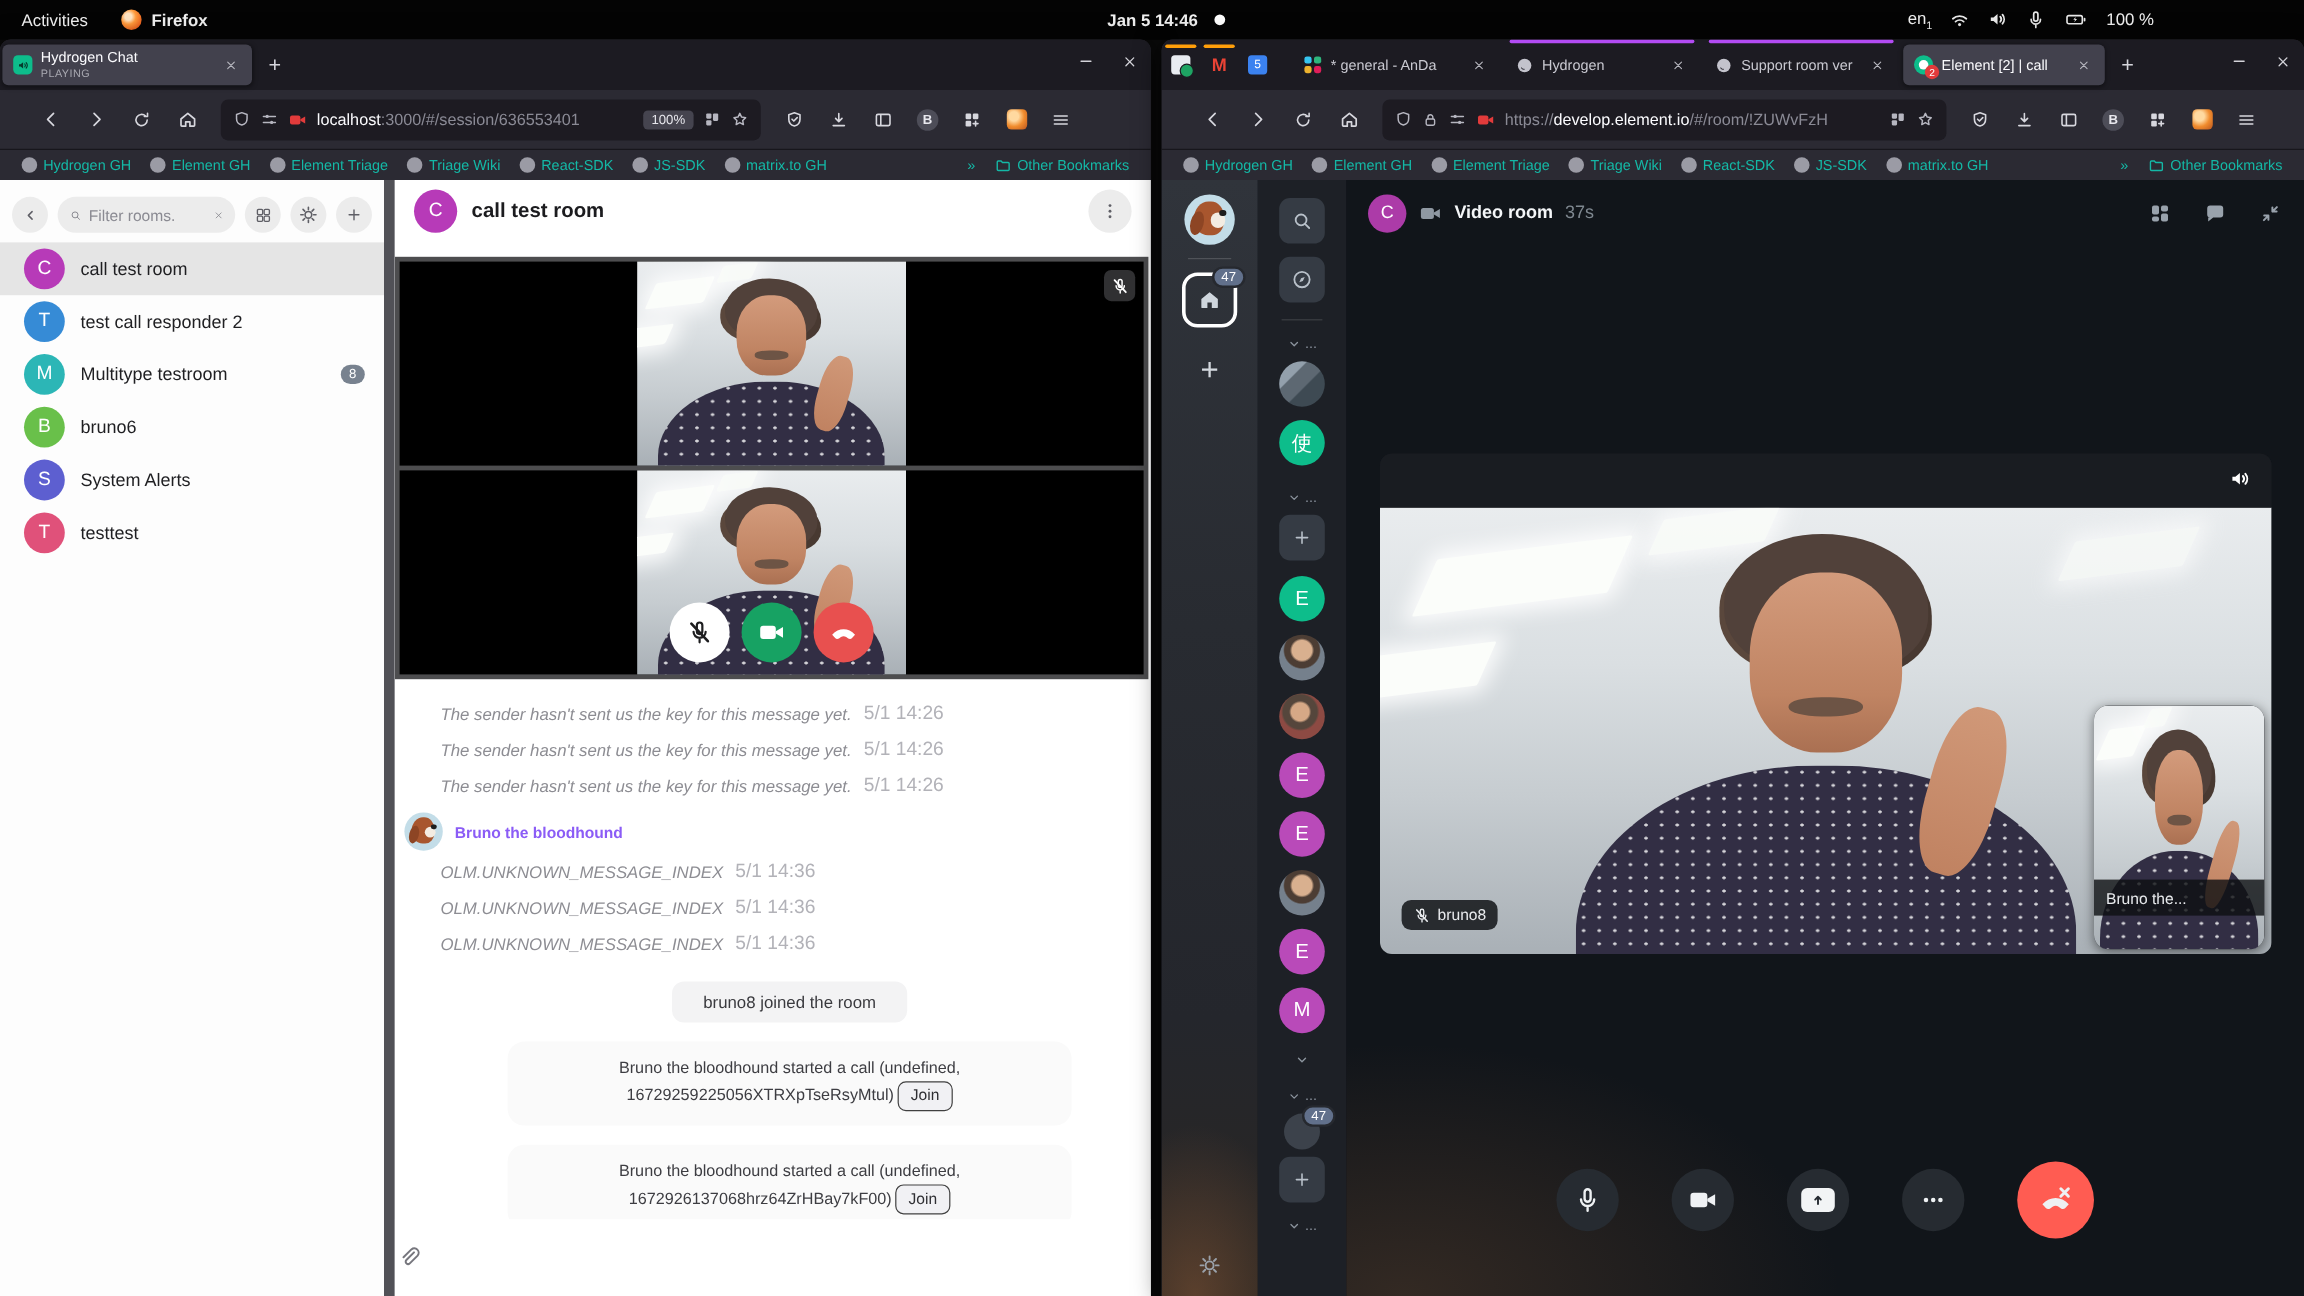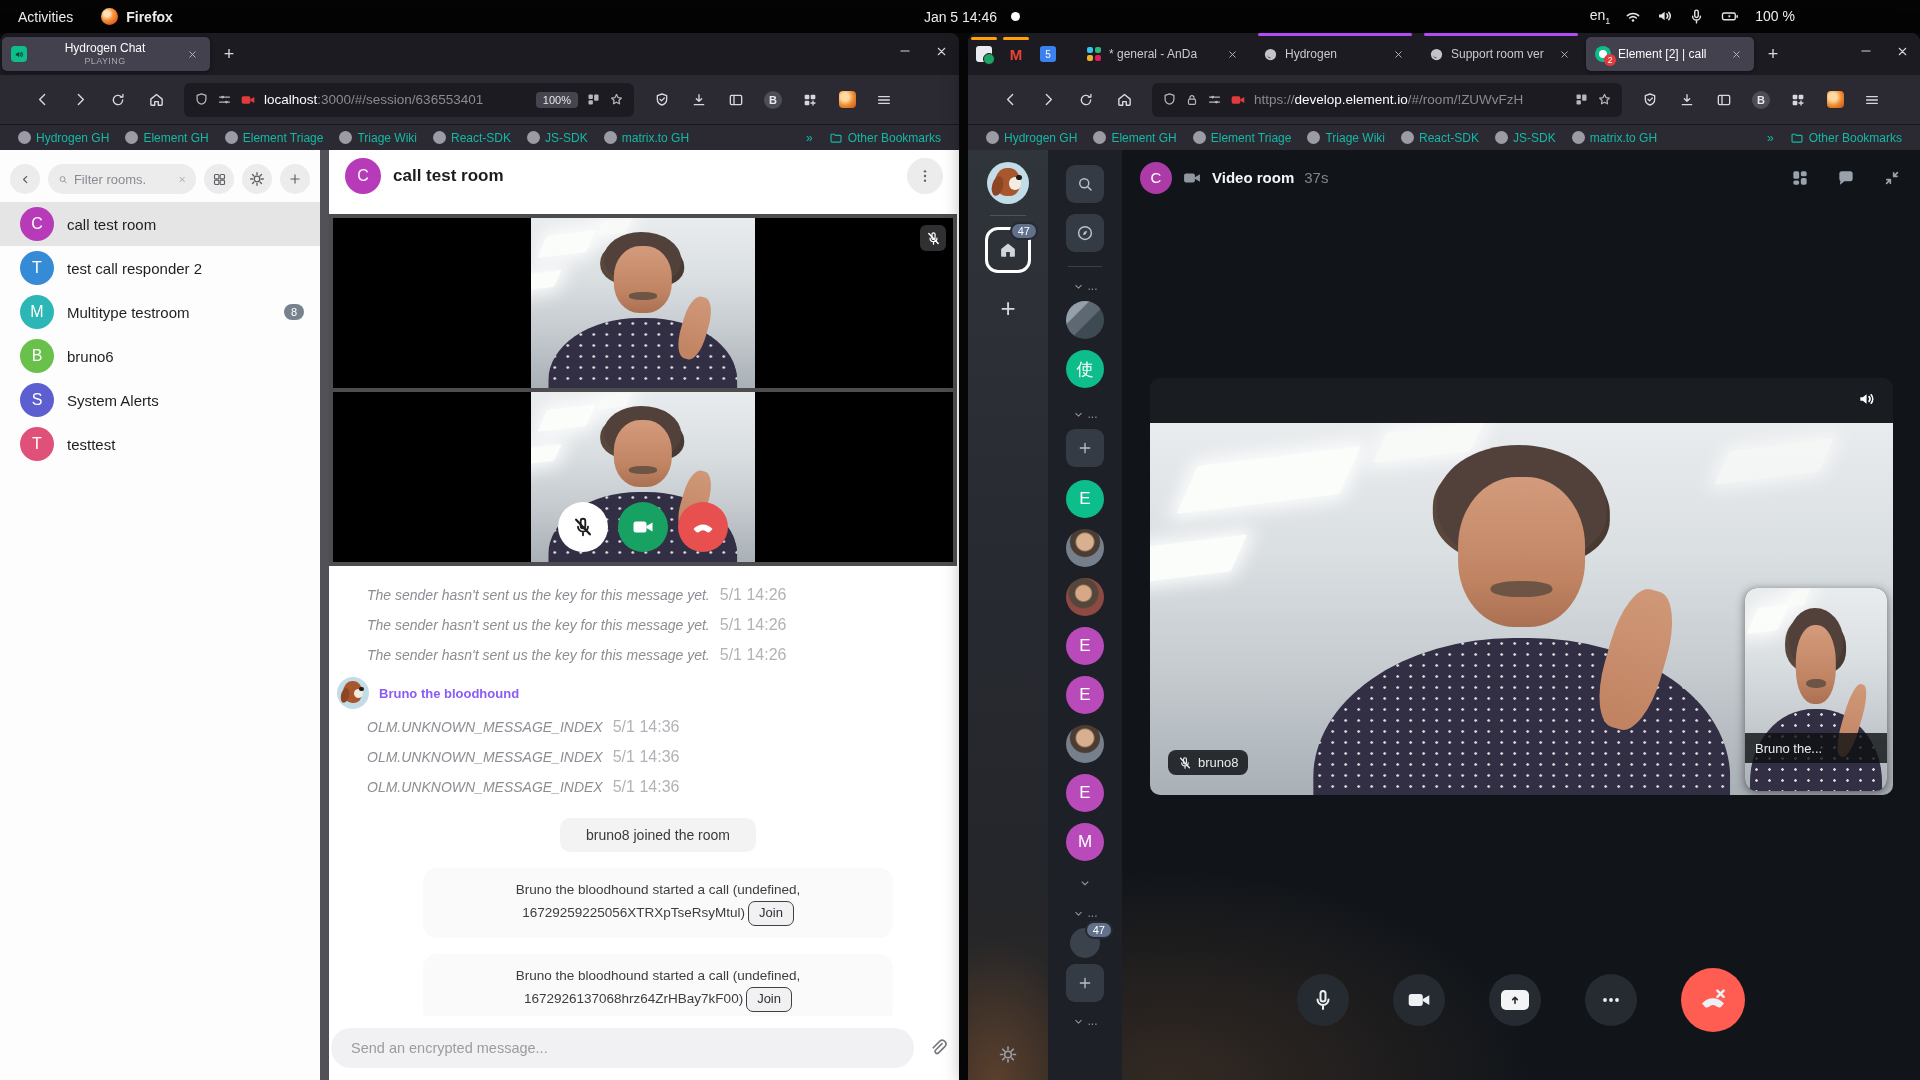--- a/index.html
+++ b/index.html
@@ -398,21 +398,21 @@
 
 <div id="topbar">
   <div class="tb-left">
     <span>Activities</span>
     <span style="display:flex;align-items:center;gap:8px;font-weight:700;">
       <span class="ff-orb"></span>
       <span>Firefox</span>
     </span>
   </div>
   <div class="tb-center">
-    <span style="font-weight:400;pointer-events:auto;margin-left:24px;">Jan 5 14:46</span>
+    <span style="font-weight:700;pointer-events:auto;margin-left:24px;">Jan 5 14:46</span>
     <span class="rec-dot"></span>
   </div>
   <div class="tb-right">
     <span class="lang"><span>en</span><sub>1</sub></span>
     <span class="tb-ico">
         <svg width="18" height="18" viewBox="0 0 24 24">
           <use href="#sy-wifi"></use>
         </svg>
       </span>
     <span class="tb-ico">
@@ -435,21 +435,21 @@
 </div>
 
 <div class="win" id="win-left">
   <div class="tabstrip">
     <div class="tab active" style="width:208px;">
       <span class="fav hydro">
         <svg width="11" height="11" viewBox="0 0 24 24" style="color:#063a2b;">
             <use href="#sy-speaker"></use>
           </svg>
       </span>
-      <span class="tab-title2" style="flex:1;min-width:0;text-align:center;">
+      <span class="tab-title2" style="flex:1;min-width:0;">
         <div class="t1">Hydrogen Chat</div>
         <div class="t2">PLAYING</div>
       </span>
       <span class="tab-x">
           <svg width="11" height="11" viewBox="0 0 24 24">
             <use href="#sy-x"></use>
           </svg>
         </span>
     </div>
     <div class="newtab-btn">+</div>
@@ -753,23 +753,20 @@
         <div class="h-callcard">
           <span>Bruno the bloodhound started a call (undefined,</span><br>
           <span>1672926137068hrz64ZrHBay7kF00)</span><span class="join-btn">Join</span>
         </div>
         <div class="h-callcard sliver">
           <span class="join-btn">Join</span>
         </div>
       </div>
 
       <div class="h-composer">
-        <span class="pill">
-          <input placeholder="Send an encrypted message..." style="">
-        </span>
         <span class="clip">
             <svg width="20" height="20" viewBox="0 0 24 24">
               <use href="#sy-clip"></use>
             </svg>
           </span>
       </div>
     </div>
   </div>
 </div>
 

